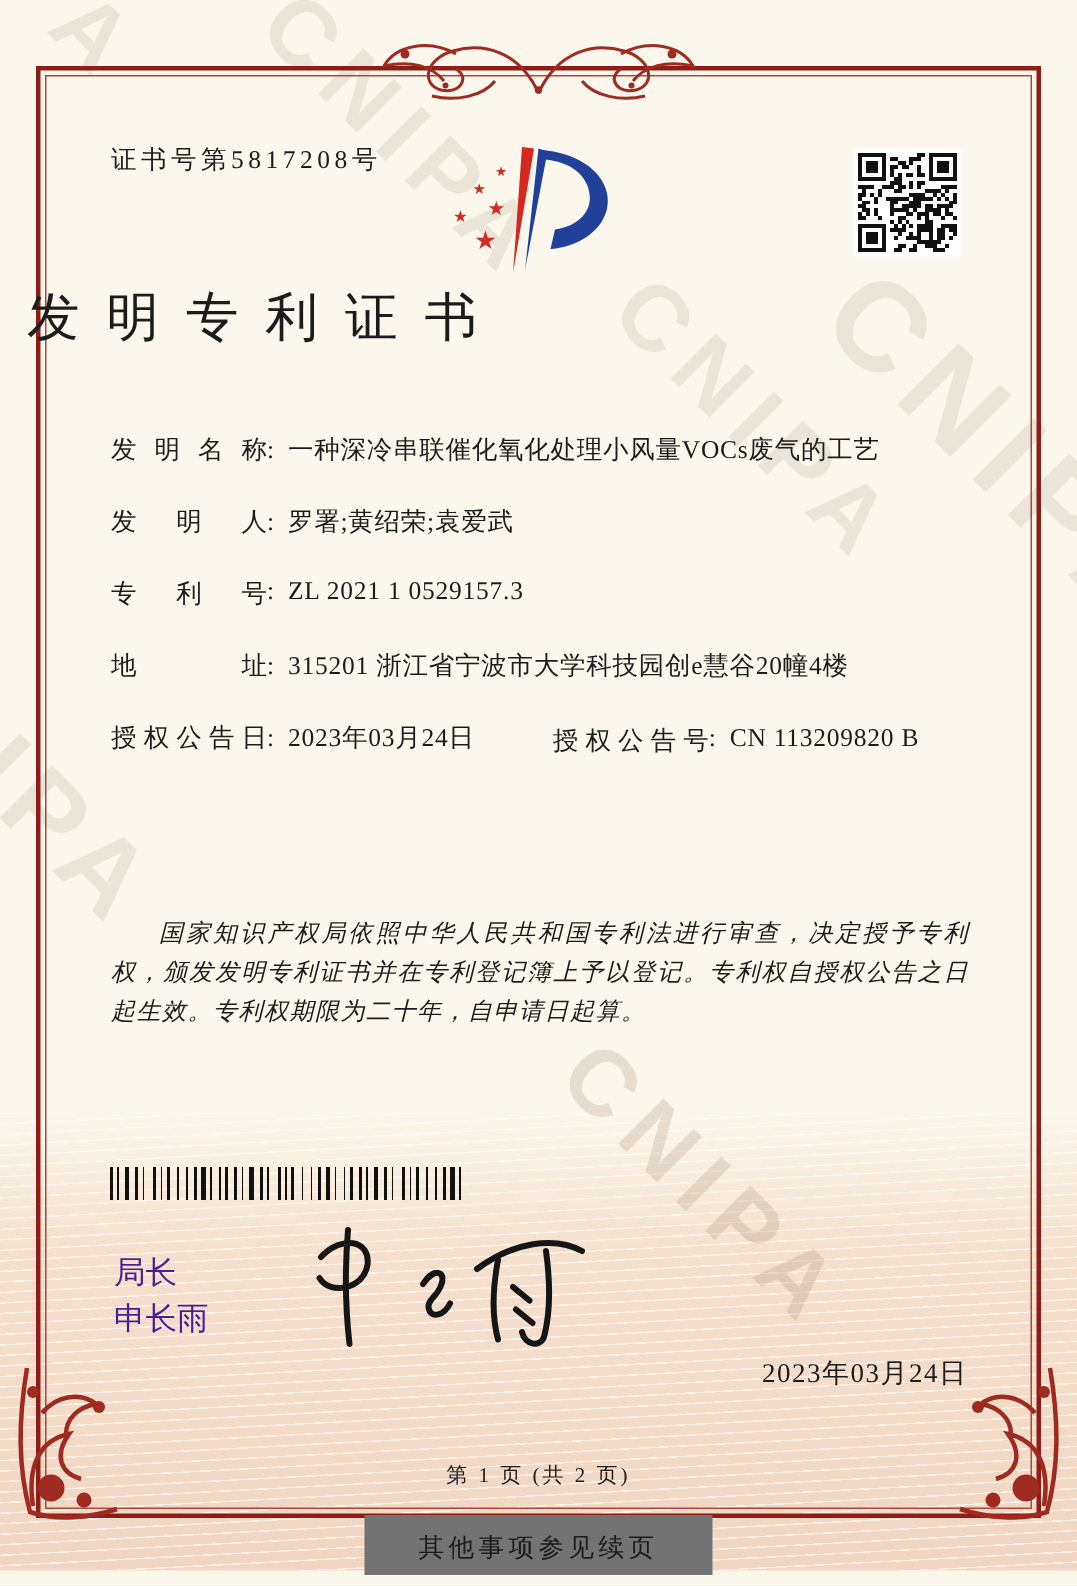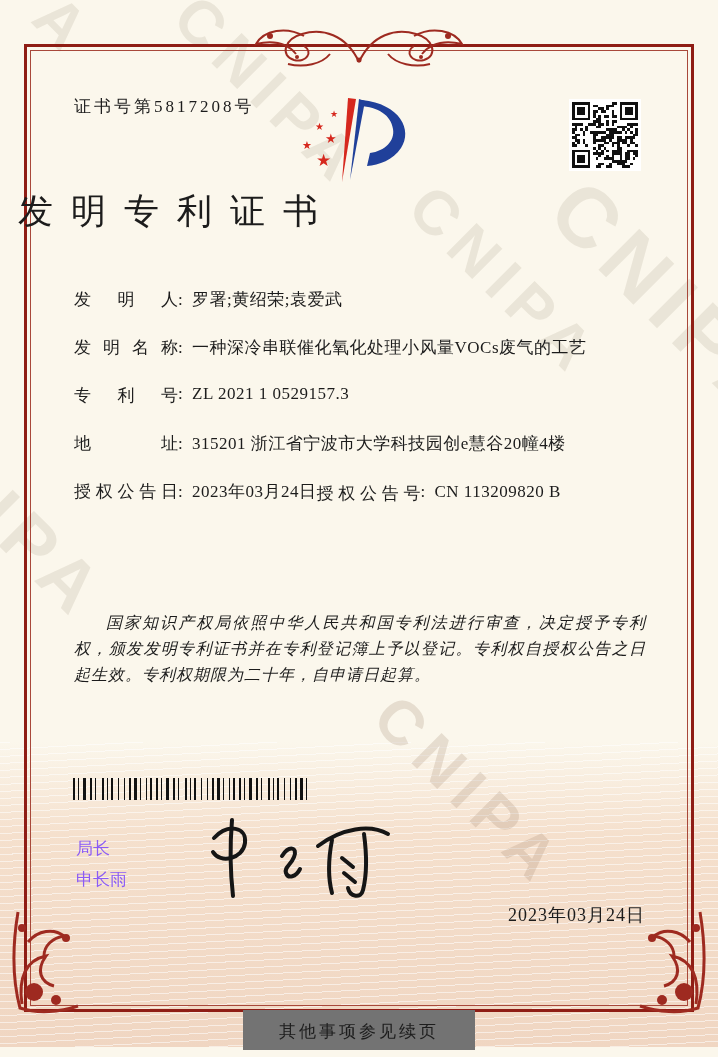--- a/index.html
+++ b/index.html
@@ -52,31 +52,31 @@
   }
   
   .fields{position:absolute; left:74px; top:288px; width:572px; font-size:17px;}
   .frow{height:48px; white-space:nowrap;}
   .flabel{
     display:inline-block; width:104px; text-align:justify; text-align-last:justify;
     vertical-align:top; letter-spacing:0;
   }
   .fcolon{display:inline-block; width:14px;}
   .fvalue{letter-spacing:.5px;}
-  .grant-col{display:inline-block; }
+  .grant-col{display:inline-block; margin-left:52px;}
   
   .legal{position:absolute; left:74px; width:572px; font-size:16px; line-height:26px; letter-spacing:1px; text-align:justify;}
   .legal p{margin:0 0 13px 0; text-indent:2em;font-style:italic;}
   .legal{top:610px;}
   
   .barcode{position:absolute; left:73px; top:778px; width:238px; height:22px;}
   
   .officer{
-    position:absolute; left:76px; top:833px; font-size:17px; line-height:31px;
-    font-family:"Liberation Sans","DejaVu Sans",sans-serif; color:#8b5cf6;
+    position:absolute; left:76px; top:833px; font-size:21px; line-height:31px;
+    font-family:"Liberation Sans","DejaVu Sans",sans-serif; color:#4c1d95;
   }
   .sig{position:absolute; left:192px; top:806px;}
   .grant-date{position:absolute; right:73px; top:903px; font-size:18px; letter-spacing:1px;}
   
   .page-info{position:absolute; left:0; right:0; top:975px; text-align:center; font-size:14px; letter-spacing:2px;}
   .note-strip{
     position:absolute; left:50%; transform:translateX(-50%); top:1010px;
     width:232px; height:40px; background:#737373; text-align:center;
   }
   .note-strip span{display:inline-block; margin-top:10px; font-size:17px; letter-spacing:3px;}
@@ -374,24 +374,24 @@
       <rect x="20" y="2" width="3" height="3" fill="#111"></rect>
       <rect x="0" y="18" width="7" height="7" fill="#111"></rect>
       <rect x="1" y="19" width="5" height="5" fill="#fff"></rect>
       <rect x="2" y="20" width="3" height="3" fill="#111"></rect>
     </svg>
 
   <div class="title">发明专利证书</div>
 
   <div class="fields">
     <div class="frow">
-      <span class="flabel">发明人</span><span class="fcolon">:</span><span class="fvalue">罗署;黄绍荣;袁爱武</span>
+      <span class="flabel">发明名称</span><span class="fcolon">:</span><span class="fvalue">一种深冷串联催化氧化处理小风量VOCs废气的工艺</span>
     </div>
     <div class="frow">
-      <span class="flabel">发明名称</span><span class="fcolon">:</span><span class="fvalue">一种深冷串联催化氧化处理小风量VOCs废气的工艺</span>
+      <span class="flabel">发明人</span><span class="fcolon">:</span><span class="fvalue">罗署;黄绍荣;袁爱武</span>
     </div>
     <div class="frow">
       <span class="flabel">专利号</span><span class="fcolon">:</span><span class="fvalue">ZL 2021 1 0529157.3</span>
     </div>
     <div class="frow">
       <span class="flabel">地址</span><span class="fcolon">:</span><span class="fvalue">315201 浙江省宁波市大学科技园创e慧谷20幢4楼</span>
     </div>
     <div class="frow">
       <span class="flabel">授权公告日</span><span class="fcolon">:</span><span class="fvalue">2023年03月24日</span><span class="grant-col"><span class="flabel">授权公告号</span><span class="fcolon">:</span><span class="fvalue">CN 113209820 B</span></span>
     </div>
@@ -460,17 +460,18 @@
       <path d="M126,40 C150,22 178,18 196,28"></path>
       <path d="M140,34 C136,55 136,72 140,87"></path>
       <path d="M172,28 C175,50 175,68 171,84 C169,93 158,91 156,82"></path>
       <path d="M150,52 l11,9"></path>
       <path d="M152,67 l11,9"></path>
     </g>
   </svg>
 
   <div class="grant-date">2023年03月24日</div>
 
+  <div class="page-info">第 1 页 (共 2 页)</div>
   <div class="note-strip">
     <span>其他事项参见续页</span>
   </div>
 
 </div>
 
 </body></html>

